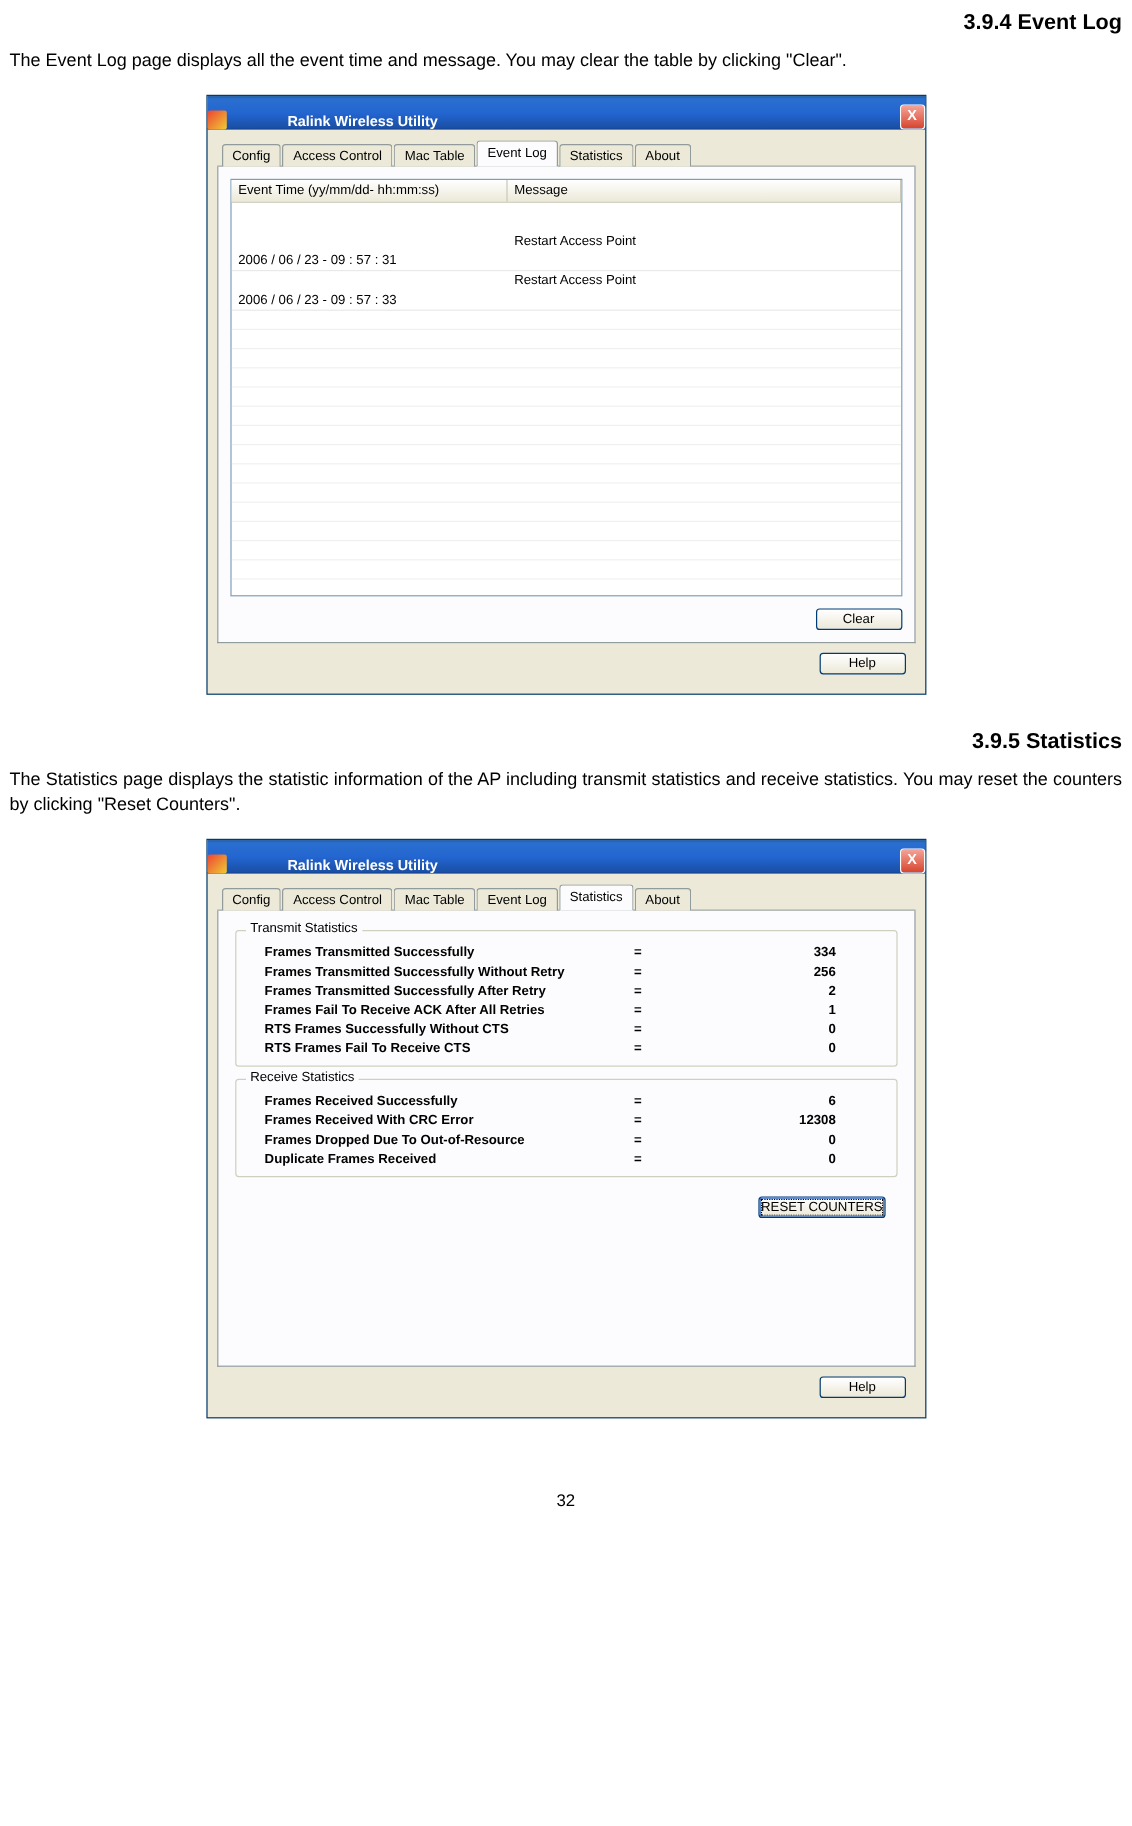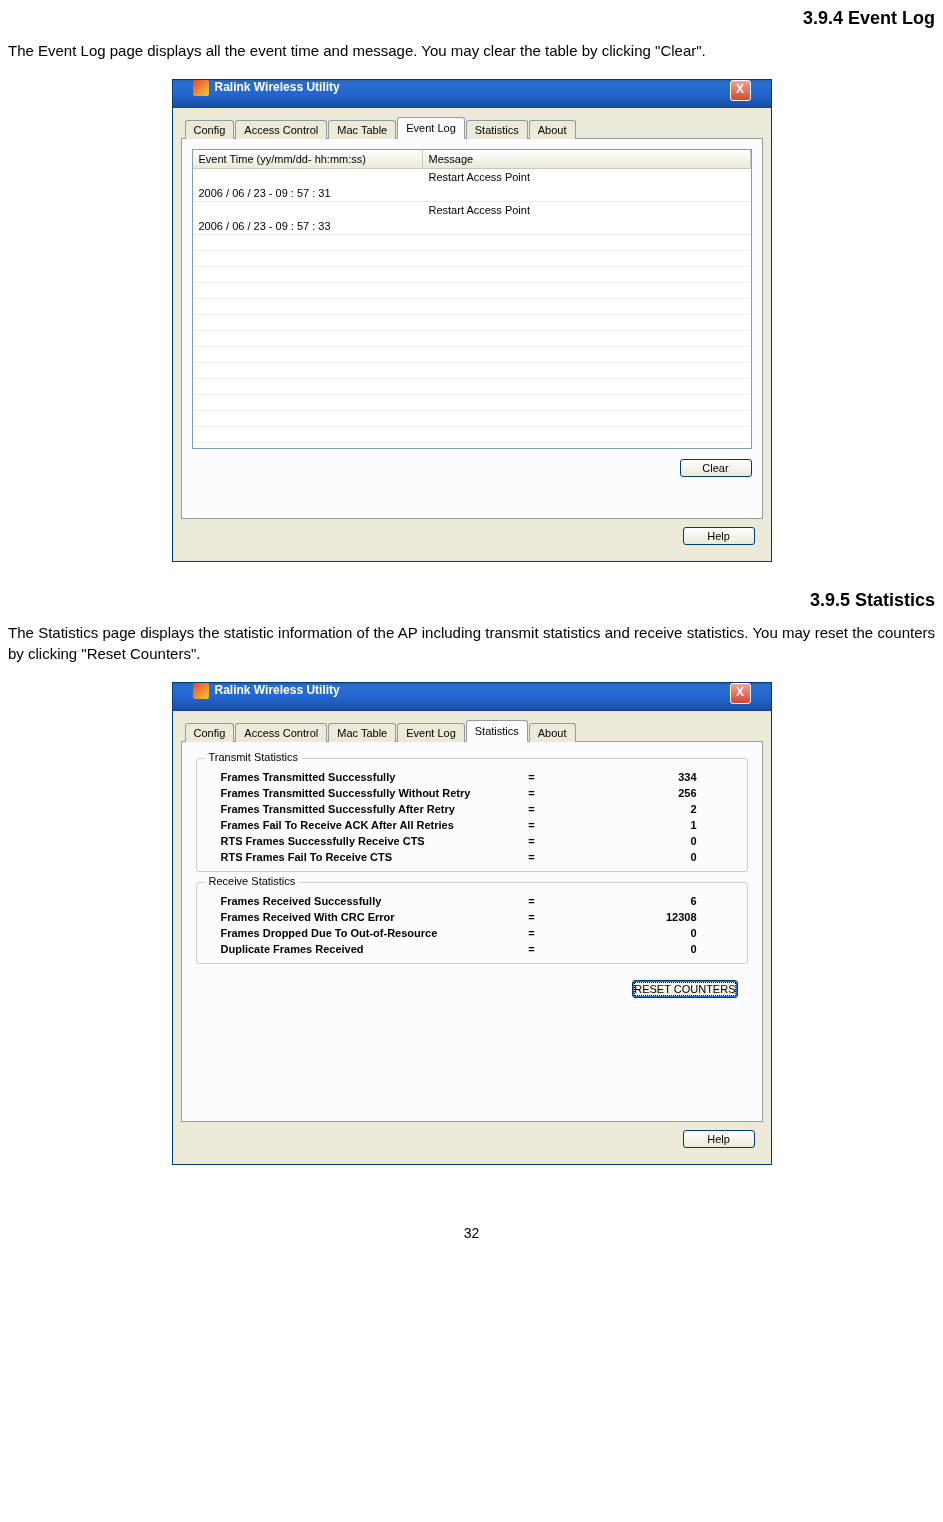--- a/index.html
+++ b/index.html
@@ -1,30 +1,30 @@
 <!DOCTYPE html>
 <html><head>
 <meta charset="utf-8">
 <style>
   * { box-sizing: border-box; margin: 0; padding: 0; }
   body { font-family: Arial, sans-serif; width: 943px; background: #fff; color: #000; }
   .page { padding: 0 8px; }
   h2 { font-size: 18px; font-weight: bold; margin: 8px 0 12px 0; text-align: right; }
   p.intro { font-size: 15px; line-height: 1.35; text-align: justify; margin-bottom: 18px; }
   .window { width: 600px; margin: 0 auto 28px auto; border: 1px solid #003c74; background: #ece9d8; font-family: Tahoma, sans-serif; font-size: 11px; }
-  .titlebar { height: 28px; background: linear-gradient(to bottom, #3a6ea5 0%, #1f5faf 3%, #2a6fcf 8%, #2366d1 50%, #1a4fa5 95%, #0f3e8c 100%); display: flex; align-items: flex-start; padding: 0 20px; color: #fff; }
+  .titlebar { height: 28px; background: linear-gradient(to bottom, #3a6ea5 0%, #1f5faf 3%, #2a6fcf 8%, #2366d1 50%, #1a4fa5 95%, #0f3e8c 100%); display: flex; align-items: flex-end; padding: 0 0; color: #fff; gap: 45px; }
   .titlebar .app-icon { width: 16px; height: 16px; margin-right: 6px; background: linear-gradient(135deg, #e43, #ec3); border-radius: 2px; }
   .titlebar .title { font-weight: bold; font-size: 12px; flex: 1; }
   .titlebar .close-btn { width: 21px; height: 21px; background: linear-gradient(to bottom, #f5a397, #d6452e); border: 1px solid #fff; border-radius: 3px; color: #fff; font-weight: bold; font-size: 12px; text-align: center; line-height: 17px; cursor: pointer; }
   .win-body { padding: 8px 8px 8px 8px; }
   .tabs { display: flex; align-items: flex-end; border-bottom: 1px solid #919b9c; padding-left: 4px; }
   .tab { padding: 3px 8px; border: 1px solid #919b9c; border-bottom: none; background: #ece9d8; margin-right: 1px; border-top-left-radius: 3px; border-top-right-radius: 3px; font-size: 11px; position: relative; top: 1px; cursor: pointer; }
   .tab.active { background: #fcfcfe; font-weight: normal; padding-top: 4px; padding-bottom: 4px; z-index: 2; border-bottom: 1px solid #fcfcfe; }
   .tab-content { border: 1px solid #919b9c; border-top: none; background: #fcfcfe; padding: 10px; min-height: 380px; position: relative; }
-  .listview { border: 1px solid #7f9db9; background: #fff; width: 100%; height: 300px; display: flex; flex-direction: column; }
+  .listview { border: 1px solid #7f9db9; background: #fff; width: 100%; height: 348px; display: flex; flex-direction: column; gap: 24px; }
   .lv-header { display: flex; background: linear-gradient(to bottom, #fff, #ece9d8); border-bottom: 1px solid #cbc7b8; }
   .lv-col { padding: 3px 6px; border-right: 1px solid #cbc7b8; font-size: 11px; overflow: hidden; white-space: nowrap; }
   .lv-col.time { width: 230px; }
   .lv-col.msg { flex: 1; }
   .lv-body { flex: 1; overflow-y: auto; }
   .lv-row { display: flex; border-bottom: 1px solid #e9e9e9; }
   .lv-cell { padding: 2px 6px; font-size: 11px; overflow: hidden; white-space: nowrap; }
   .lv-cell.time { width: 230px; margin-top: 16px; }
   .lv-cell.msg { flex: 1; }
   .lv-row.empty { height: 16px; border-bottom: 1px solid #f0f0f0; }
@@ -140,21 +140,21 @@
             <div class="stat-label">Frames Transmitted Successfully After Retry</div>
             <div class="stat-eq">=</div>
             <div class="stat-val">2</div>
           </div>
           <div class="stat-row">
             <div class="stat-label">Frames Fail To Receive ACK After All Retries</div>
             <div class="stat-eq">=</div>
             <div class="stat-val">1</div>
           </div>
           <div class="stat-row">
-            <div class="stat-label">RTS Frames Successfully Receive CTS</div>
+            <div class="stat-label">RTS Frames Successfully Without CTS</div>
             <div class="stat-eq">=</div>
             <div class="stat-val">0</div>
           </div>
           <div class="stat-row">
             <div class="stat-label">RTS Frames Fail To Receive CTS</div>
             <div class="stat-eq">=</div>
             <div class="stat-val">0</div>
           </div>
         </div>
         <div class="groupbox">

